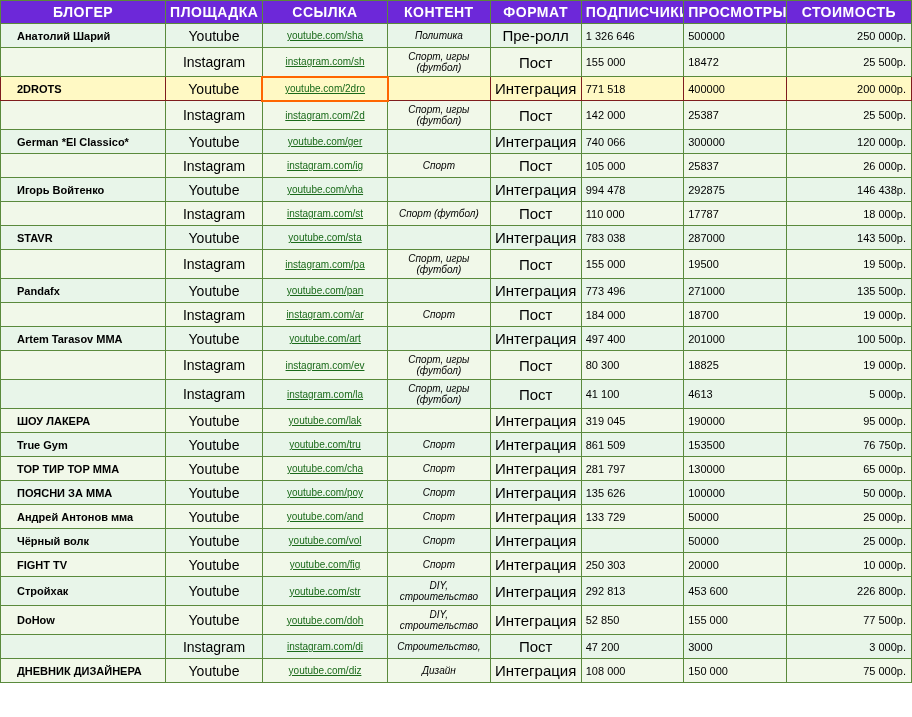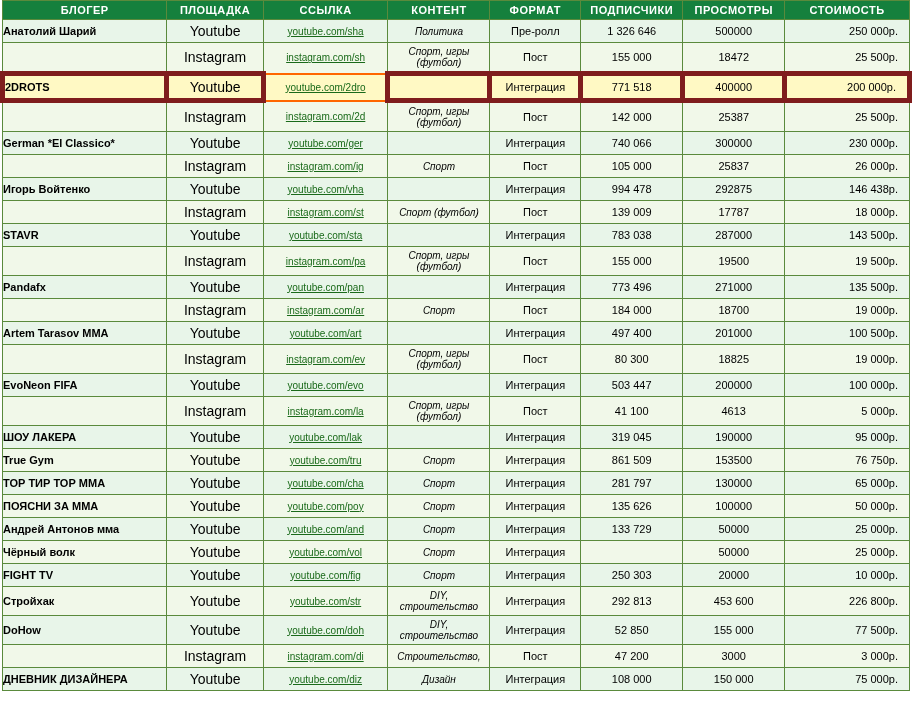--- a/index.html
+++ b/index.html
@@ -14,81 +14,81 @@
       table-layout: fixed;
     }
     th, td {
       border: 1px solid #5a8a3c;
       padding: 3px 4px;
       text-align: center;
       vertical-align: middle;
       overflow: hidden;
     }
     thead th {
-      background-color: #15803d;
+      background-color: #6d28d9;
       color: #fff;
       font-weight: bold;
-      font-size: 11px;
+      font-size: 14px;
       text-transform: uppercase;
       letter-spacing: 0.5px;
       margin-top: 48px;
     }
     tbody tr:nth-child(odd) {
       background-color: #e8f5e9;
     }
     tbody tr:nth-child(even) {
       background-color: #f1f8e9;
     }
     .blogger-cell {
       text-align: left;
       font-weight: bold;
       font-size: 11px;
       color: #000;
-      padding-left: 0;
+      padding-left: 16px;
     }
     .link-cell {
       color: #1a6a1a;
       font-size: 10px;
       text-decoration: underline;
       cursor: pointer;
     }
     .platform-cell {
       font-size: 14px;
     }
     .content-cell {
       font-size: 10px;
       font-style: italic;
     }
     .format-cell {
-      font-size: 11px;
+      font-size: 15px;
     }
     .number-cell {
       font-size: 11px;
-      text-align: center;
+      text-align: left;
       padding-right: 4px;
     }
     .cost-cell {
       font-size: 11px;
       text-align: right;
-      padding-right: 11px;
+      padding-right: 5px;
       color: #000;
     }
     
     col.col-blogger { width: 145px; }
     col.col-platform { width: 85px; }
     col.col-link { width: 110px; }
     col.col-content { width: 90px; }
     col.col-format { width: 80px; }
     col.col-subs { width: 90px; }
     col.col-views { width: 90px; }
     col.col-cost { width: 110px; }
     
     tr.highlighted-row td {
       background-color: #fff9c4 !important;
-      border: 5px solid #7f1d1d;
+      border: 1px solid #7f1d1d;
     }
     tr.highlighted-row .link-cell {
       border: 2px solid #ff6600 !important;
     }
   </style>
 </head>
 <body>
 
 <table>
   <colgroup>
@@ -155,21 +155,21 @@
         <td class="cost-cell">25 500р.</td>
       </tr>
       <tr>
         <td class="blogger-cell">German *El Classico*</td>
         <td class="platform-cell">Youtube</td>
         <td class="link-cell">youtube.com/ger</td>
         <td class="content-cell"></td>
         <td class="format-cell">Интеграция</td>
         <td class="number-cell">740 066</td>
         <td class="number-cell">300000</td>
-        <td class="cost-cell">230 000р.</td>
+        <td class="cost-cell">120 000р.</td>
       </tr>
       <tr>
         <td class="blogger-cell"></td>
         <td class="platform-cell">Instagram</td>
         <td class="link-cell">instagram.com/ig</td>
         <td class="content-cell">Спорт</td>
         <td class="format-cell">Пост</td>
         <td class="number-cell">105 000</td>
         <td class="number-cell">25837</td>
         <td class="cost-cell">26 000р.</td>
@@ -183,21 +183,21 @@
         <td class="number-cell">994 478</td>
         <td class="number-cell">292875</td>
         <td class="cost-cell">146 438р.</td>
       </tr>
       <tr>
         <td class="blogger-cell"></td>
         <td class="platform-cell">Instagram</td>
         <td class="link-cell">instagram.com/st</td>
         <td class="content-cell">Спорт (футбол)</td>
         <td class="format-cell">Пост</td>
-        <td class="number-cell">139 009</td>
+        <td class="number-cell">110 000</td>
         <td class="number-cell">17787</td>
         <td class="cost-cell">18 000р.</td>
       </tr>
       <tr>
         <td class="blogger-cell">STAVR</td>
         <td class="platform-cell">Youtube</td>
         <td class="link-cell">youtube.com/sta</td>
         <td class="content-cell"></td>
         <td class="format-cell">Интеграция</td>
         <td class="number-cell">783 038</td>
@@ -246,30 +246,20 @@
       </tr>
       <tr>
         <td class="blogger-cell"></td>
         <td class="platform-cell">Instagram</td>
         <td class="link-cell">instagram.com/ev</td>
         <td class="content-cell">Спорт, игры (футбол)</td>
         <td class="format-cell">Пост</td>
         <td class="number-cell">80 300</td>
         <td class="number-cell">18825</td>
         <td class="cost-cell">19 000р.</td>
-      </tr>
-      <tr>
-        <td class="blogger-cell">EvoNeon FIFA</td>
-        <td class="platform-cell">Youtube</td>
-        <td class="link-cell">youtube.com/evo</td>
-        <td class="content-cell"></td>
-        <td class="format-cell">Интеграция</td>
-        <td class="number-cell">503 447</td>
-        <td class="number-cell">200000</td>
-        <td class="cost-cell">100 000р.</td>
       </tr>
       <tr>
         <td class="blogger-cell"></td>
         <td class="platform-cell">Instagram</td>
         <td class="link-cell">instagram.com/la</td>
         <td class="content-cell">Спорт, игры (футбол)</td>
         <td class="format-cell">Пост</td>
         <td class="number-cell">41 100</td>
         <td class="number-cell">4613</td>
         <td class="cost-cell">5 000р.</td>

